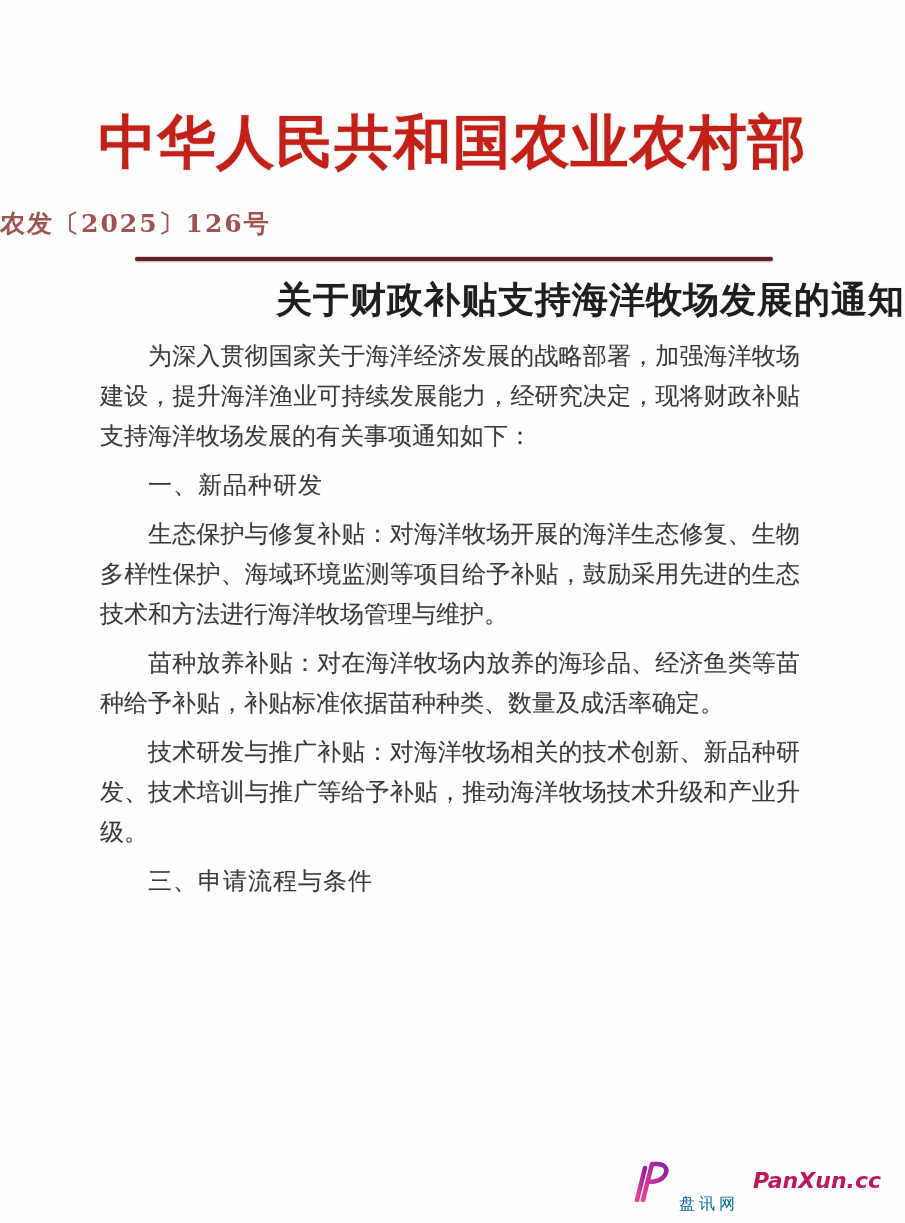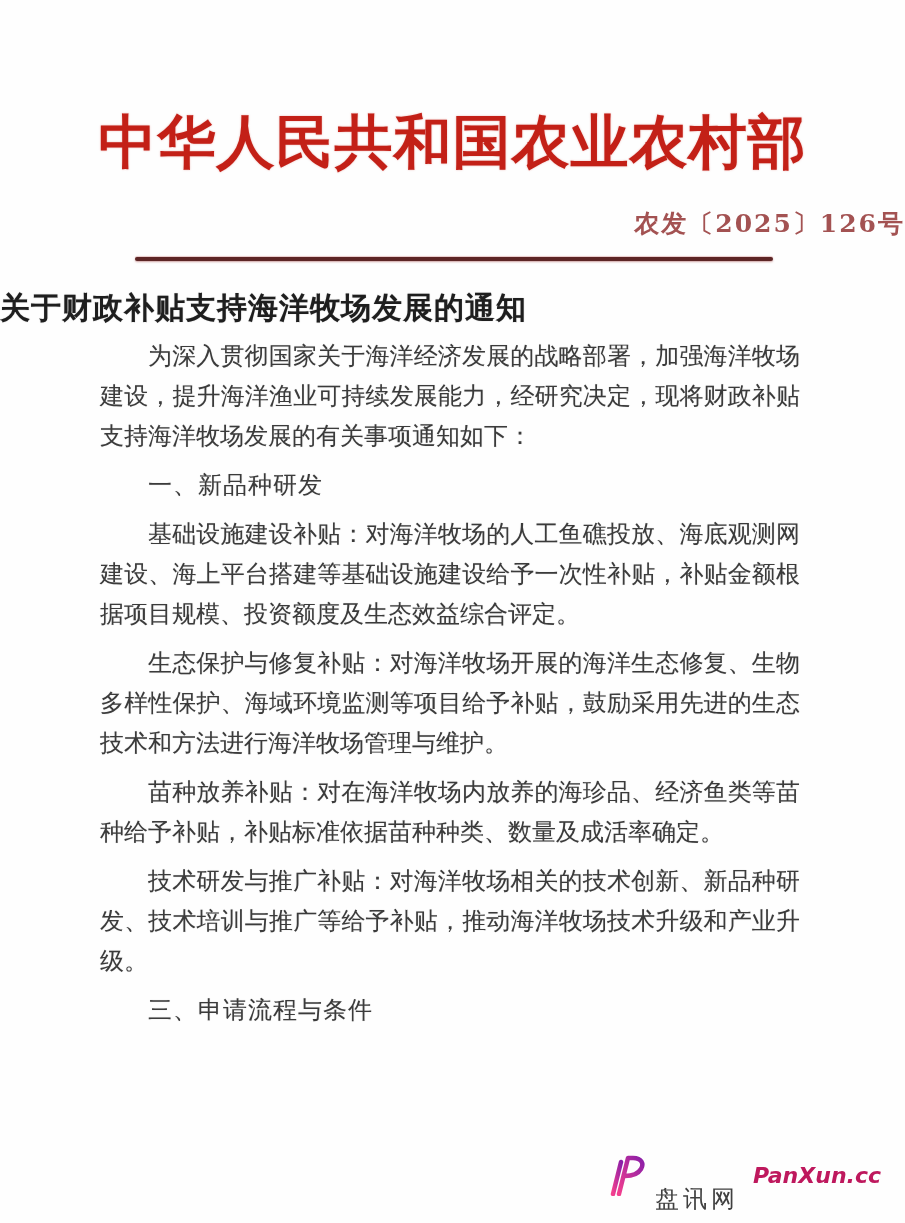--- a/index.html
+++ b/index.html
@@ -19,37 +19,37 @@
     text-align:center;
     font-size:58px;
     font-weight:800;
     letter-spacing:1px;
     color:var(--header-red,#c32017);
     text-shadow:0 0 2px rgba(195,32,23,.35);
     white-space:nowrap;
   }
   .doc-number{
     position:absolute;top:207px;left:0;right:0;
-    text-align:right;
+    text-align:left;
     font-size:25px;
     font-weight:600;
     letter-spacing:2px;
     color:var(--docnum-red,#a35252);
   }
   .red-rule{
     position:absolute;top:257px;left:135px;width:638px;height:4px;
     background:var(--rule-red,#5d2626);
     border-radius:2px;
     box-shadow:0 1px 2px rgba(170,90,90,.55), 0 -1px 1px rgba(200,120,120,.35);
   }
   
   .doc-title{
-    position:absolute;top:288px;left:0;right:0;
-    text-align:left;
-    font-size:30px;
+    position:absolute;top:276px;left:0;right:0;
+    text-align:right;
+    font-size:36px;
     font-weight:700;
     color:#1e1e1e;
     letter-spacing:1px;
     text-shadow:0 0 1px rgba(30,30,30,.4);
   }
   
   .doc-body{
     position:absolute;top:336px;left:100px;width:712px;
     font-size:24px;
     line-height:40px;
@@ -65,21 +65,21 @@
     letter-spacing:1px;
   }
   
   .footer-brand{
     position:absolute;right:24px;bottom:8px;
     display:flex;align-items:center;gap:10px;
     font-family:"DejaVu Sans","Liberation Sans",sans-serif;
   }
   .footer-brand .logo-mark{width:50px;height:42px;flex:0 0 auto;}
   .footer-brand .site-name{
-    font-size:24px;color:#404040;font-weight:500;letter-spacing:4px;margin-top:48px;
+    font-size:16px;color:#0369a1;font-weight:500;letter-spacing:4px;margin-top:48px;
   }
   .footer-brand .site-domain{
     font-size:22px;color:#be185d;font-weight:800;font-style:italic;
     margin-left:4px;letter-spacing:0;
   }
 </style>
 </head>
 <body style="--header-red: #c32017; --docnum-red: #a35252; --rule-red: #5d2626; --body-ink: #3b3b3b;">
 
 <div class="page">
@@ -88,21 +88,20 @@
 
   <div class="doc-number">农发〔2025〕126号</div>
 
   <div class="red-rule"></div>
 
   <div class="doc-title">关于财政补贴支持海洋牧场发展的通知</div>
 
   <div class="doc-body" id="doc-body">
       <p class="para">为深入贯彻国家关于海洋经济发展的战略部署，加强海洋牧场建设，提升海洋渔业可持续发展能力，经研究决定，现将财政补贴支持海洋牧场发展的有关事项通知如下：</p>
       <p class="heading">一、新品种研发</p>
-      <p class="para">基础设施建设补贴：对海洋牧场的人工鱼礁投放、海底观测网建设、海上平台搭建等基础设施建设给予一次性补贴，补贴金额根据项目规模、投资额度及生态效益综合评定。</p>
       <p class="para">生态保护与修复补贴：对海洋牧场开展的海洋生态修复、生物多样性保护、海域环境监测等项目给予补贴，鼓励采用先进的生态技术和方法进行海洋牧场管理与维护。</p>
       <p class="para">苗种放养补贴：对在海洋牧场内放养的海珍品、经济鱼类等苗种给予补贴，补贴标准依据苗种种类、数量及成活率确定。</p>
       <p class="para">技术研发与推广补贴：对海洋牧场相关的技术创新、新品种研发、技术培训与推广等给予补贴，推动海洋牧场技术升级和产业升级。</p>
       <p class="heading">三、申请流程与条件</p>
     </div>
 
   <div class="footer-brand">
     <svg class="logo-mark" viewBox="0 0 50 42" aria-hidden="true">
       <defs>
         <linearGradient id="lgP" x1="0" y1="1" x2="1" y2="0">

